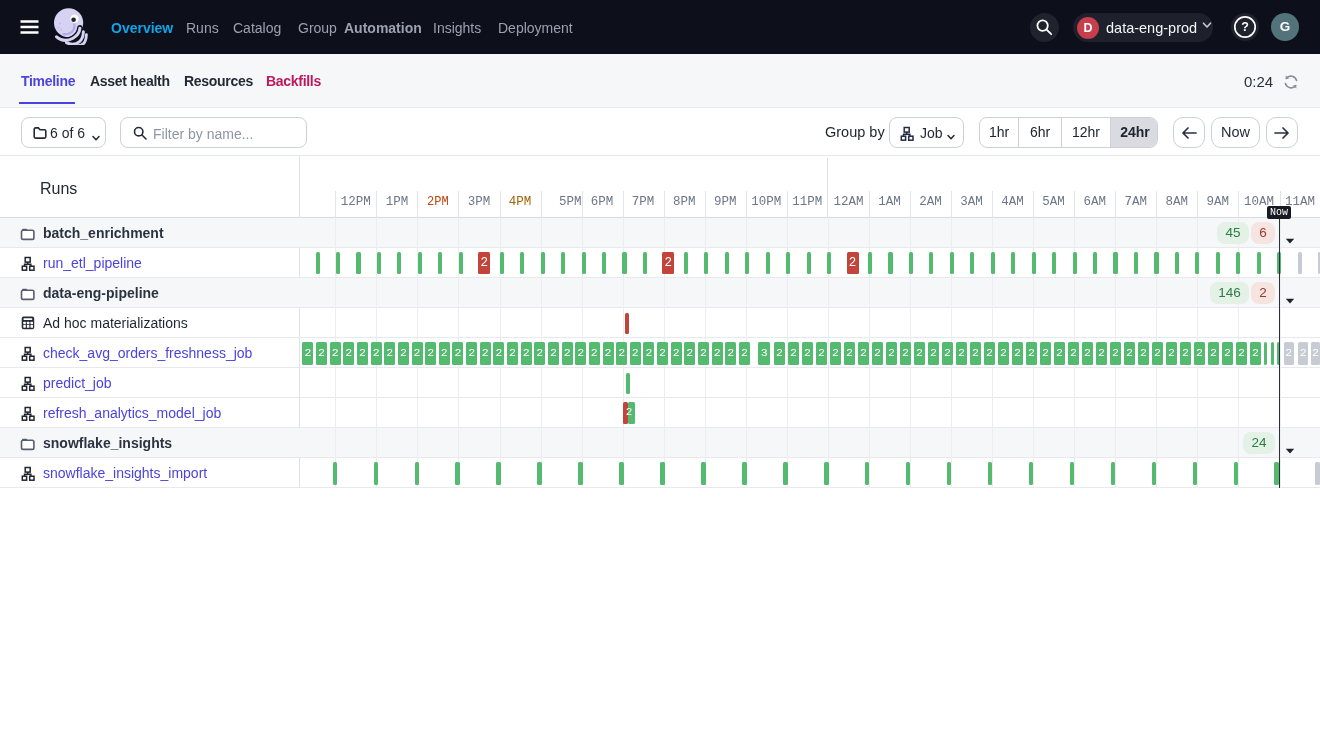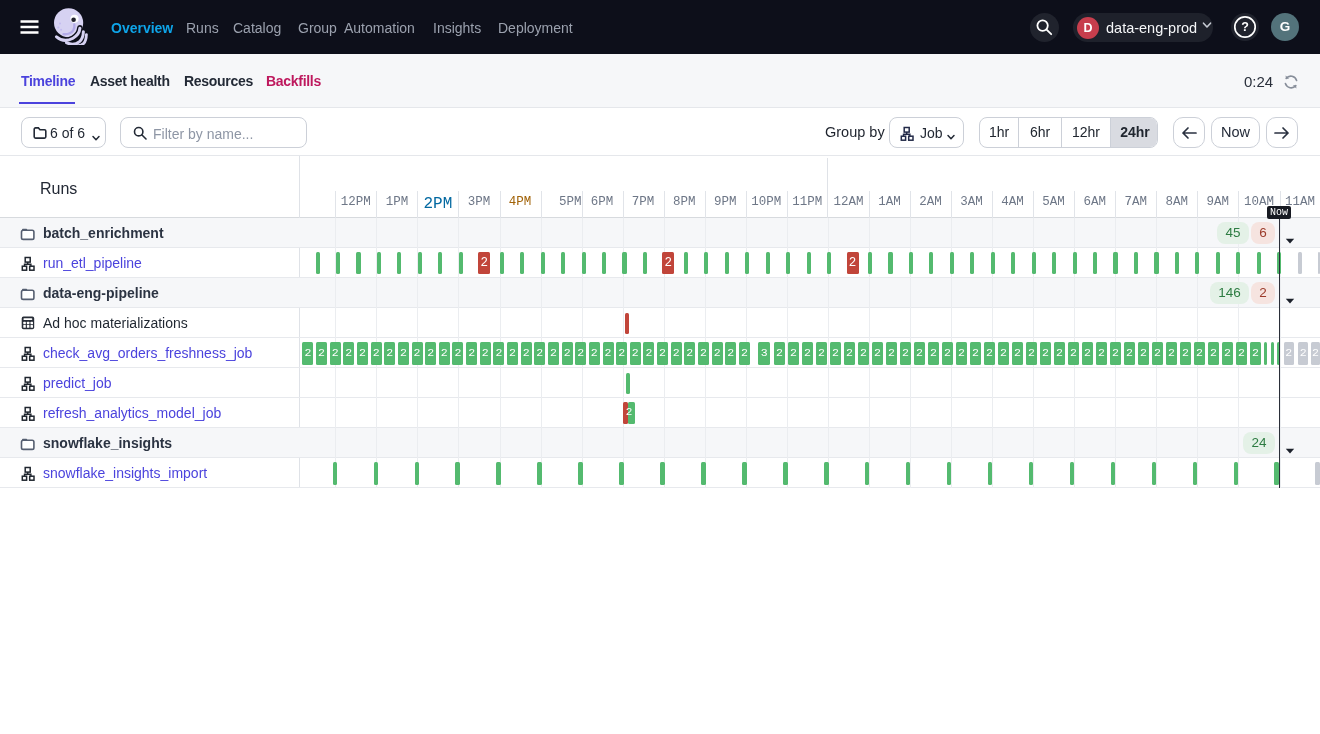--- a/index.html
+++ b/index.html
@@ -21,21 +21,21 @@
 <circle cx="23.6" cy="14.7" r="2.3" fill="#23242e"></circle>
 <circle cx="10" cy="18.5" r="1.05" fill="#c3bcf0"></circle>
 <circle cx="8.3" cy="22.5" r="1.05" fill="#c3bcf0"></circle>
 <circle cx="11.1" cy="24.8" r="1.05" fill="#c3bcf0"></circle>
 </svg>
 </div>
 <div style="position:absolute;left:111px;top:20px;font-size:14px;font-weight:700;color:#0ea5e9">Overview</div>
 <div style="position:absolute;left:186px;top:20px;font-size:14px;font-weight:500;color:#9ba1ae">Runs</div>
 <div style="position:absolute;left:233px;top:20px;font-size:14px;font-weight:500;color:#9ba1ae">Catalog</div>
 <div style="position:absolute;left:298px;top:20px;font-size:14px;font-weight:500;color:#9ba1ae">Group</div>
-<div style="position:absolute;left:344px;top:20px;font-size:14px;font-weight:400;color:#9ba1ae">Automation</div>
+<div style="position:absolute;left:344px;top:20px;font-size:14px;font-weight:700;color:#9ba1ae">Automation</div>
 <div style="position:absolute;left:433px;top:20px;font-size:14px;font-weight:500;color:#9ba1ae">Insights</div>
 <div style="position:absolute;left:498px;top:20px;font-size:14px;font-weight:500;color:#9ba1ae">Deployment</div>
 <div style="position:absolute;left:1030px;top:13px;width:29px;height:29px;border-radius:50%;background:#20232d"></div>
 <div class="abs" style="left:1034px;top:17px"><svg width="20" height="20" viewBox="0 0 20 20" style="">
           <circle cx="8.6" cy="8.6" r="5.2" fill="none" stroke="#fff" stroke-width="1.8"></circle>
           <path d="M12.6 12.6 l4.6 4.6" stroke="#fff" stroke-width="1.8" stroke-linecap="round"></path>
         </svg></div>
 <div style="position:absolute;left:1073px;top:13px;width:140px;height:29px;border-radius:15px;background:#1e212b"></div>
 <div style="position:absolute;left:1077px;top:16.5px;width:22px;height:22px;border-radius:50%;background:#c73e4d"></div>
 <div style="position:absolute;left:1077px;top:16.5px;width:22px;height:22px;line-height:22px;text-align:center;font-size:12.5px;font-weight:700;color:#fff">D</div>
@@ -113,21 +113,21 @@
       </div>
 </div>
 <div class="abs" style="left:0;top:155px;width:1320px;height:63px;background:#fff;border-top:1px solid #e5e7eb;border-bottom:1px solid #d7dade">
 <div style="position:absolute;left:40px;top:24px;font-size:16px;color:#232935">Runs</div>
 <div style="position:absolute;left:299px;top:0;width:1px;height:62px;background:#dfe2e7"></div>
 <div style="position:absolute;left:827px;top:2px;width:1px;height:60px;background:#dfe2e7"></div>
 <div style="position:absolute;left:335.3px;top:38px;width:41.05px;text-align:center;font-size:12.5px;color:#6e7787"><span class="mono">12PM</span></div>
 <div style="position:absolute;left:335.3px;top:35px;width:1px;height:27px;background:#e1e4e9"></div>
 <div style="position:absolute;left:376.4px;top:38px;width:41.05px;text-align:center;font-size:12.5px;color:#6e7787"><span class="mono">1PM</span></div>
 <div style="position:absolute;left:376.4px;top:35px;width:1px;height:27px;background:#e1e4e9"></div>
-<div style="position:absolute;left:417.4px;top:38px;width:41.05px;text-align:center;font-size:16px;color:#0369a1"><span class="mono">2PM</span></div>
+<div style="position:absolute;left:417.4px;top:38px;width:41.05px;text-align:center;font-size:12px;color:#c2410c"><span class="mono">2PM</span></div>
 <div style="position:absolute;left:417.4px;top:35px;width:1px;height:27px;background:#e1e4e9"></div>
 <div style="position:absolute;left:458.4px;top:38px;width:41.05px;text-align:center;font-size:12.5px;color:#6e7787"><span class="mono">3PM</span></div>
 <div style="position:absolute;left:458.4px;top:35px;width:1px;height:27px;background:#e1e4e9"></div>
 <div style="position:absolute;left:499.5px;top:38px;width:41.05px;text-align:center;font-size:12.5px;color:#a16207"><span class="mono">4PM</span></div>
 <div style="position:absolute;left:499.5px;top:35px;width:1px;height:27px;background:#e1e4e9"></div>
 <div style="position:absolute;left:540.5px;top:38px;width:41.05px;text-align:right;font-size:12.5px;color:#6e7787"><span class="mono">5PM</span></div>
 <div style="position:absolute;left:540.5px;top:35px;width:1px;height:27px;background:#e1e4e9"></div>
 <div style="position:absolute;left:581.6px;top:38px;width:41.05px;text-align:center;font-size:12.5px;color:#6e7787"><span class="mono">6PM</span></div>
 <div style="position:absolute;left:581.6px;top:35px;width:1px;height:27px;background:#e1e4e9"></div>
 <div style="position:absolute;left:622.6px;top:38px;width:41.05px;text-align:center;font-size:12.5px;color:#6e7787"><span class="mono">7PM</span></div>

